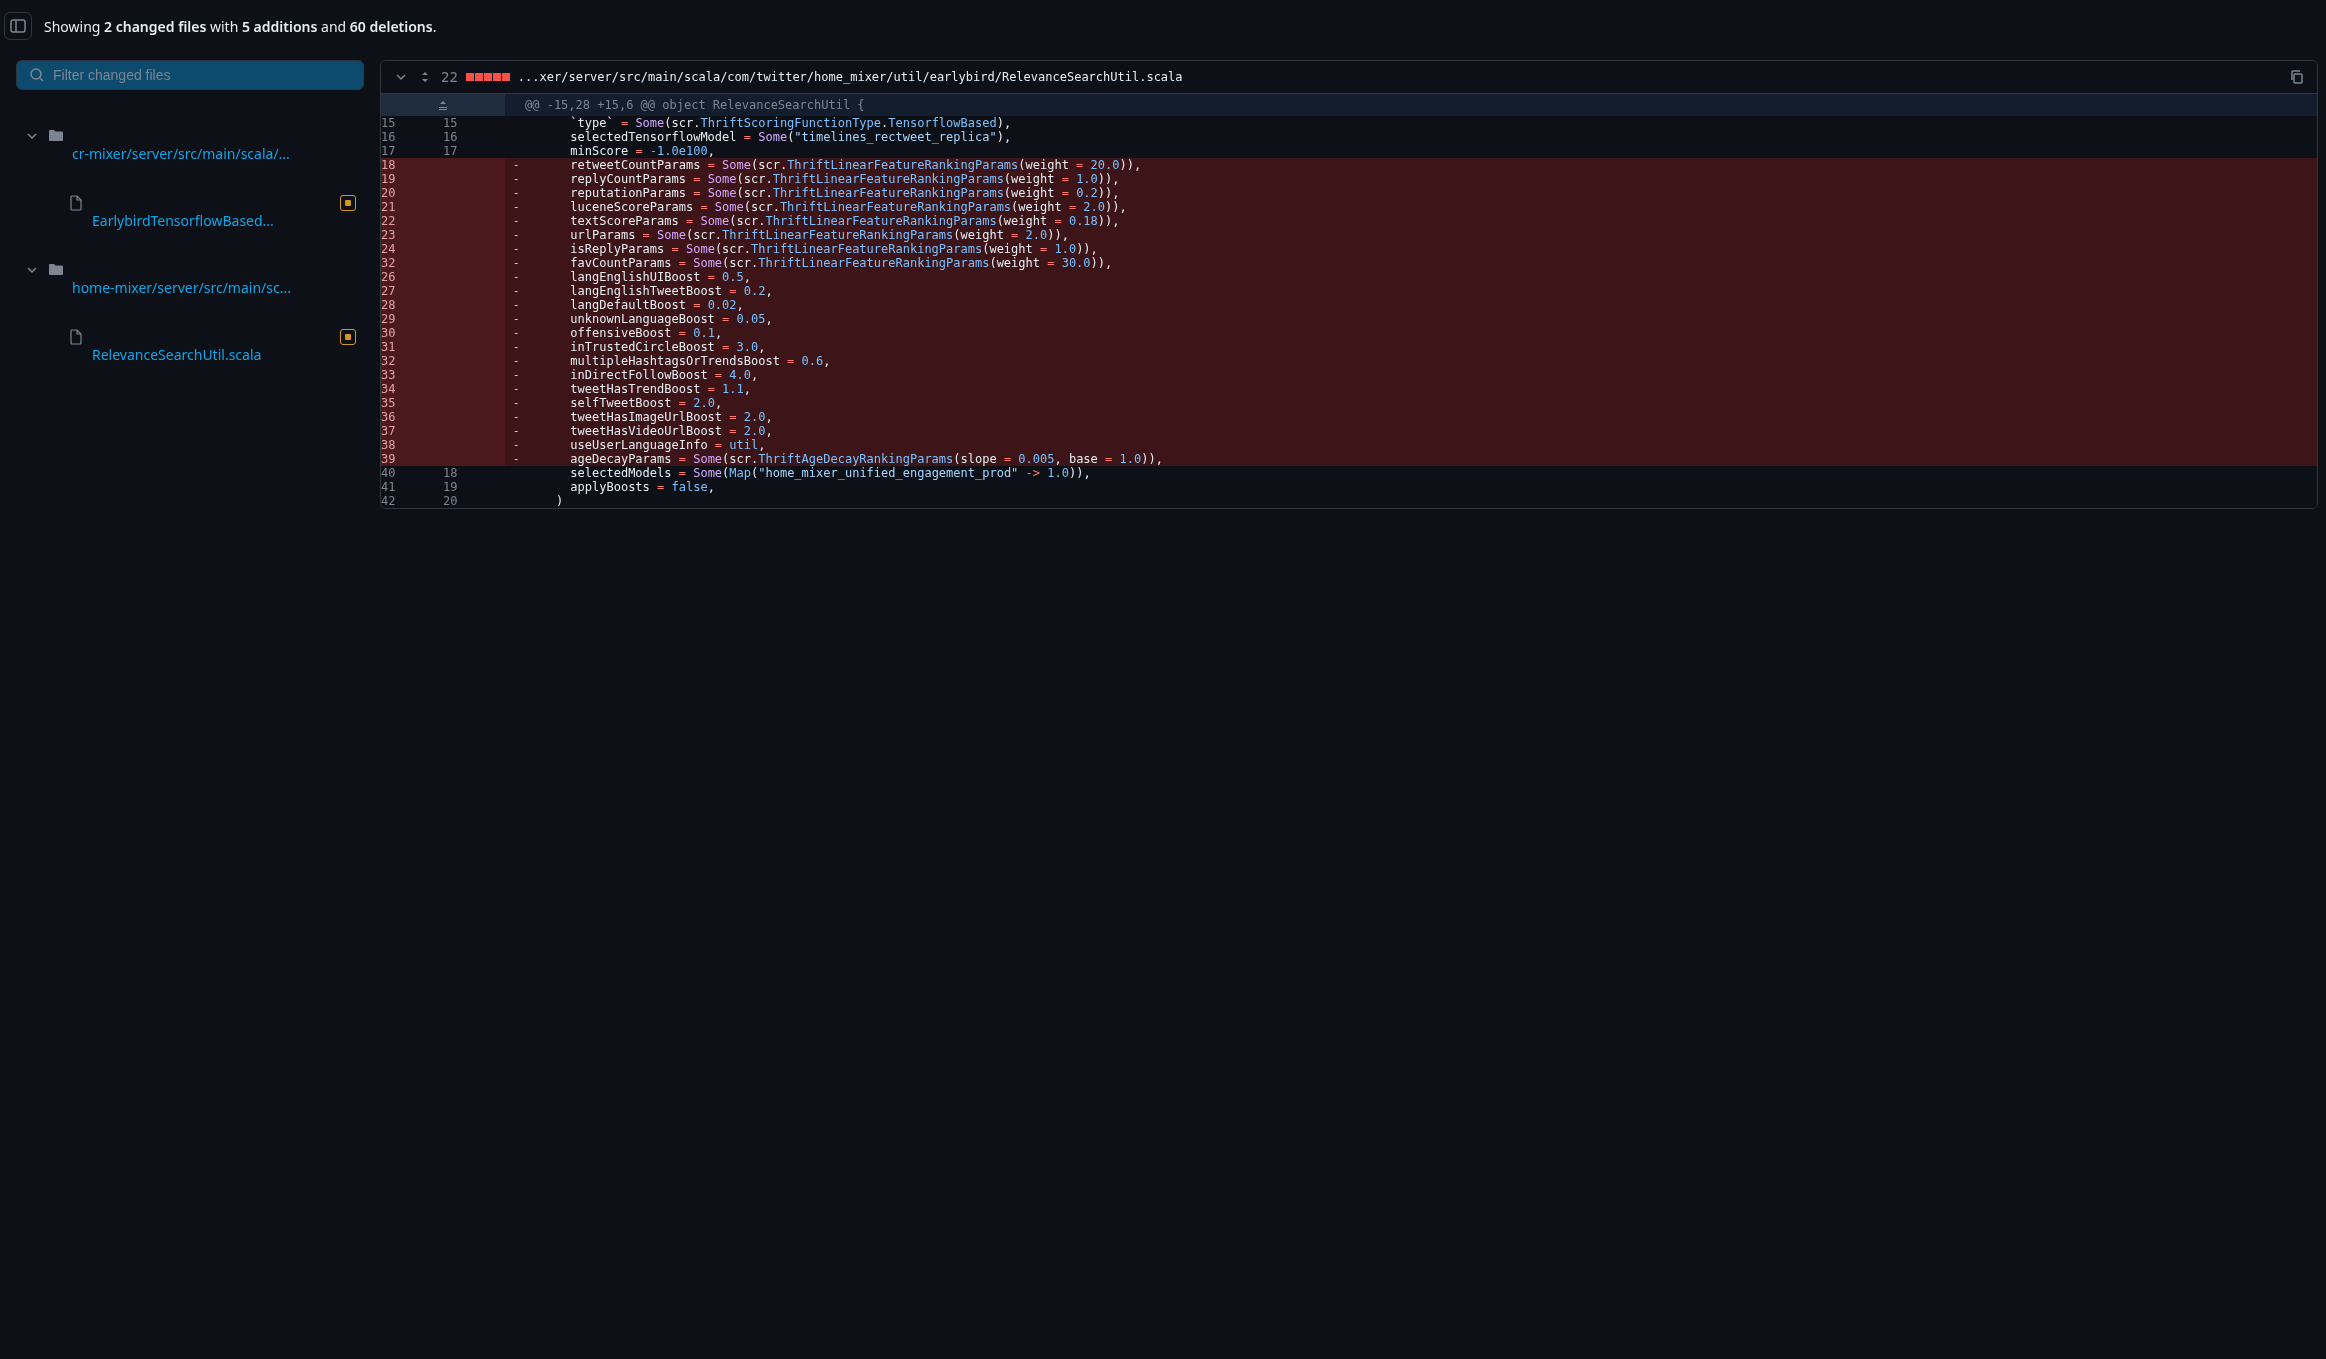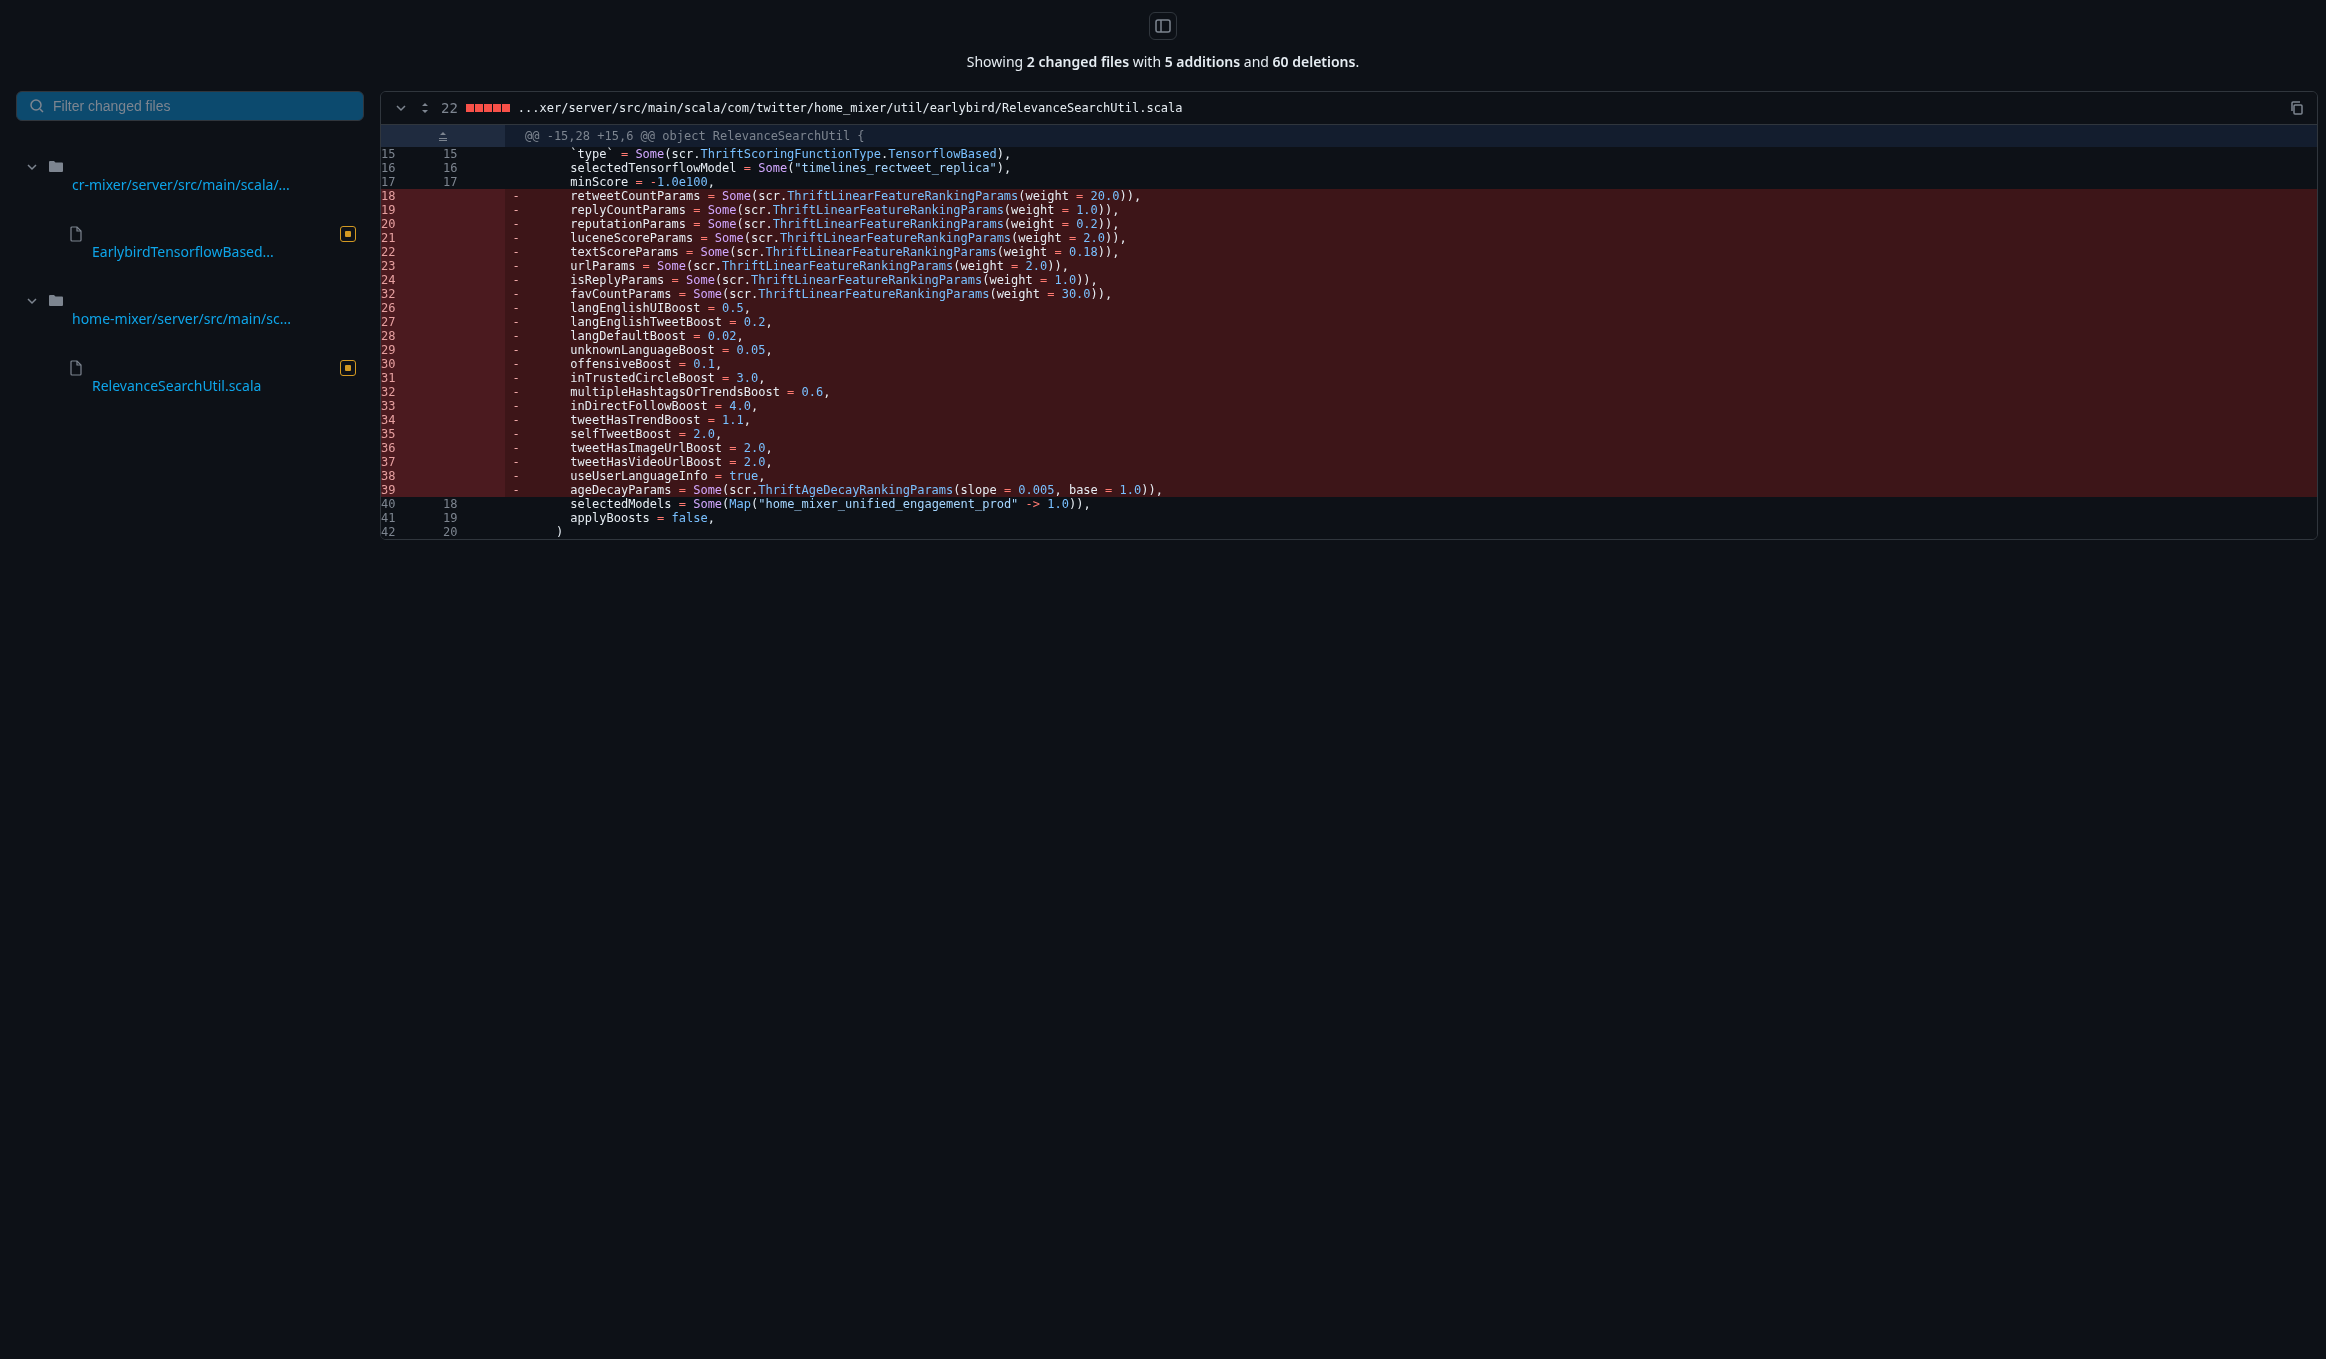--- a/index.html
+++ b/index.html
@@ -6,23 +6,22 @@
 body {
   background: #0d1117;
   color: #e6edf3;
   font-family: -apple-system, BlinkMacSystemFont, "Segoe UI", "Noto Sans", Helvetica, Arial, sans-serif;
   font-size: 14px;
   overflow-x: hidden;
 }
 .top-bar {
   display: flex;
   align-items: center;
-  padding: 12px 24px;
+  padding: 12px 4px;
   gap: 12px;
-  flex-direction: column;
 }
 .sidebar-toggle {
   width: 28px;
   height: 28px;
   border: 1px solid #30363d;
   border-radius: 6px;
   display: flex;
   align-items: center;
   justify-content: center;
   cursor: pointer;
@@ -409,21 +408,21 @@
             <tr class="deletion">
               <td class="line-num del">37</td>
               <td class="line-num del"></td>
               <td class="line-marker">-</td>
               <td class="line-code"><span class="tk-key">      tweetHasVideoUrlBoost </span><span class="tk-op">=</span><span class="tk-key"> </span><span class="tk-num">2.0</span><span class="tk-punc">,</span></td>
             </tr>
             <tr class="deletion">
               <td class="line-num del">38</td>
               <td class="line-num del"></td>
               <td class="line-marker">-</td>
-              <td class="line-code"><span class="tk-key">      useUserLanguageInfo </span><span class="tk-op">=</span><span class="tk-key"> </span><span class="tk-bool">true</span><span class="tk-punc">,</span></td>
+              <td class="line-code"><span class="tk-key">      useUserLanguageInfo </span><span class="tk-op">=</span><span class="tk-key"> </span><span class="tk-bool">util</span><span class="tk-punc">,</span></td>
             </tr>
             <tr class="deletion">
               <td class="line-num del">39</td>
               <td class="line-num del"></td>
               <td class="line-marker">-</td>
               <td class="line-code"><span class="tk-key">      ageDecayParams </span><span class="tk-op">=</span><span class="tk-key"> </span><span class="tk-fn">Some</span><span class="tk-punc">(scr.</span><span class="tk-type">ThriftAgeDecayRankingParams</span><span class="tk-punc">(slope </span><span class="tk-op">=</span><span class="tk-punc"> </span><span class="tk-num">0.005</span><span class="tk-punc">, base </span><span class="tk-op">=</span><span class="tk-punc"> </span><span class="tk-num">1.0</span><span class="tk-punc">)),</span></td>
             </tr>
             <tr class="context">
               <td class="line-num">40</td>
               <td class="line-num">18</td>

